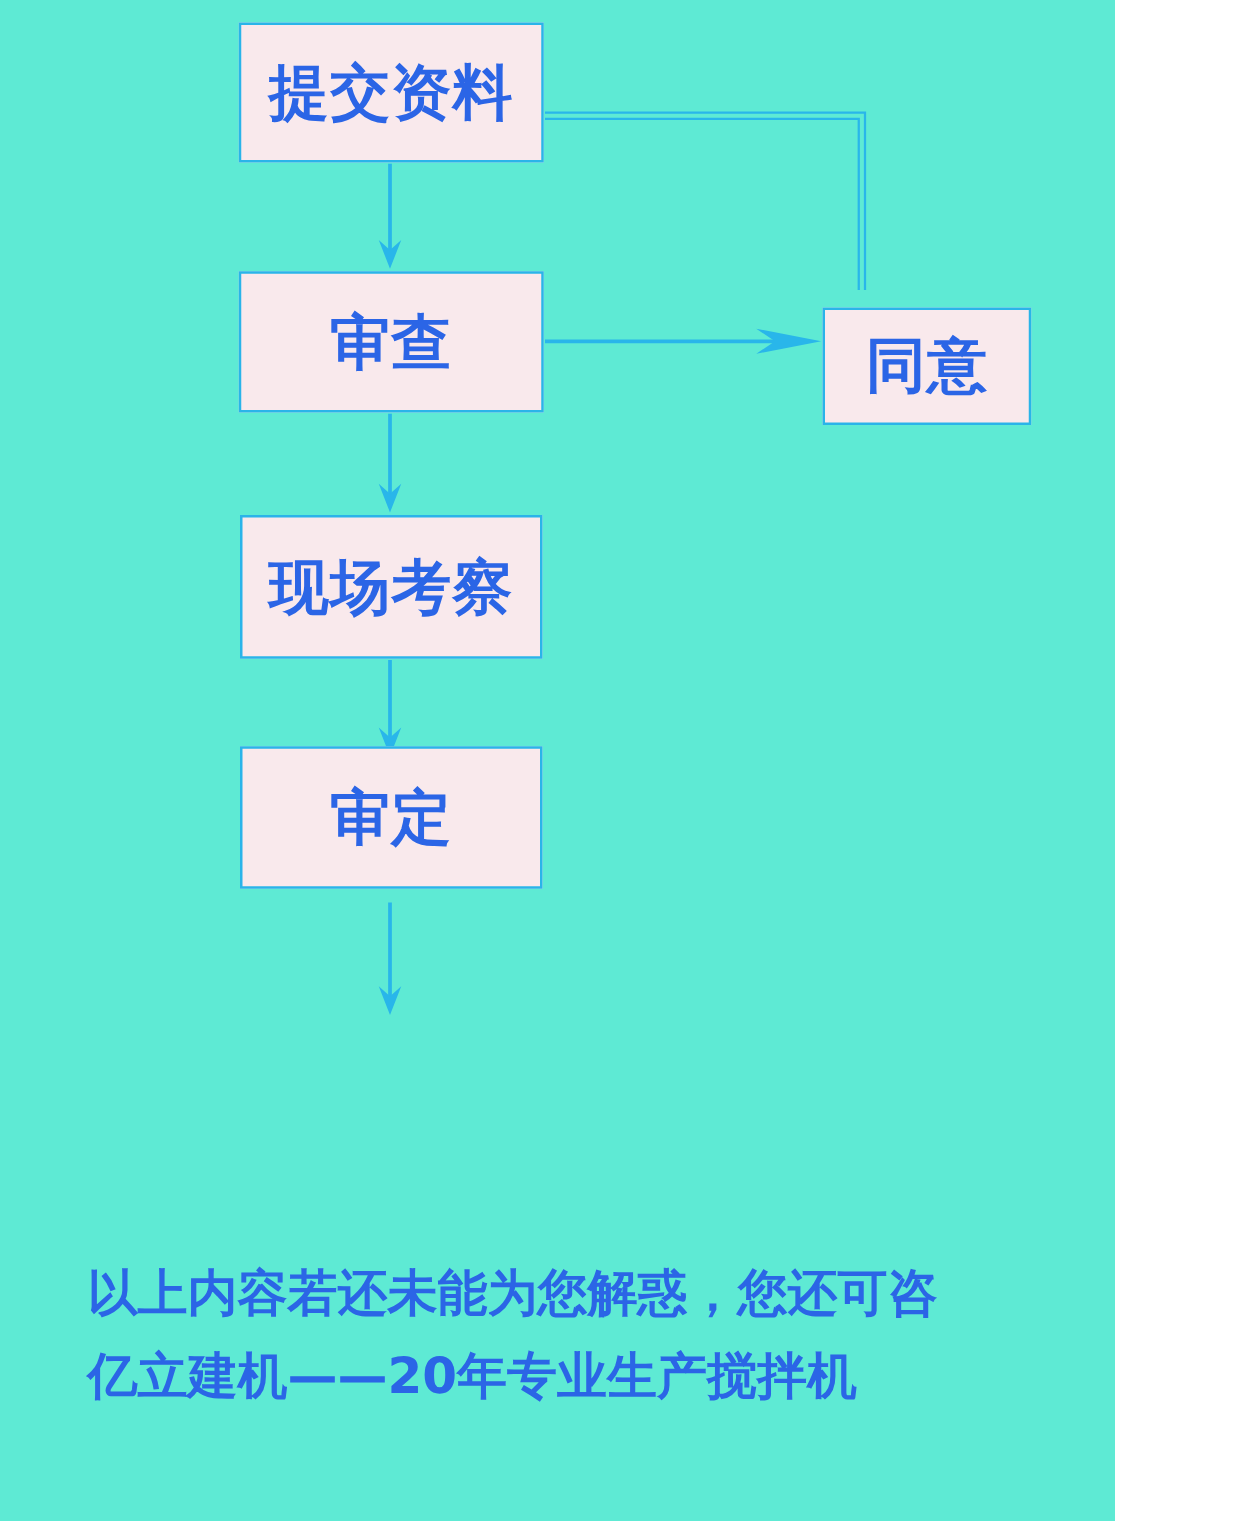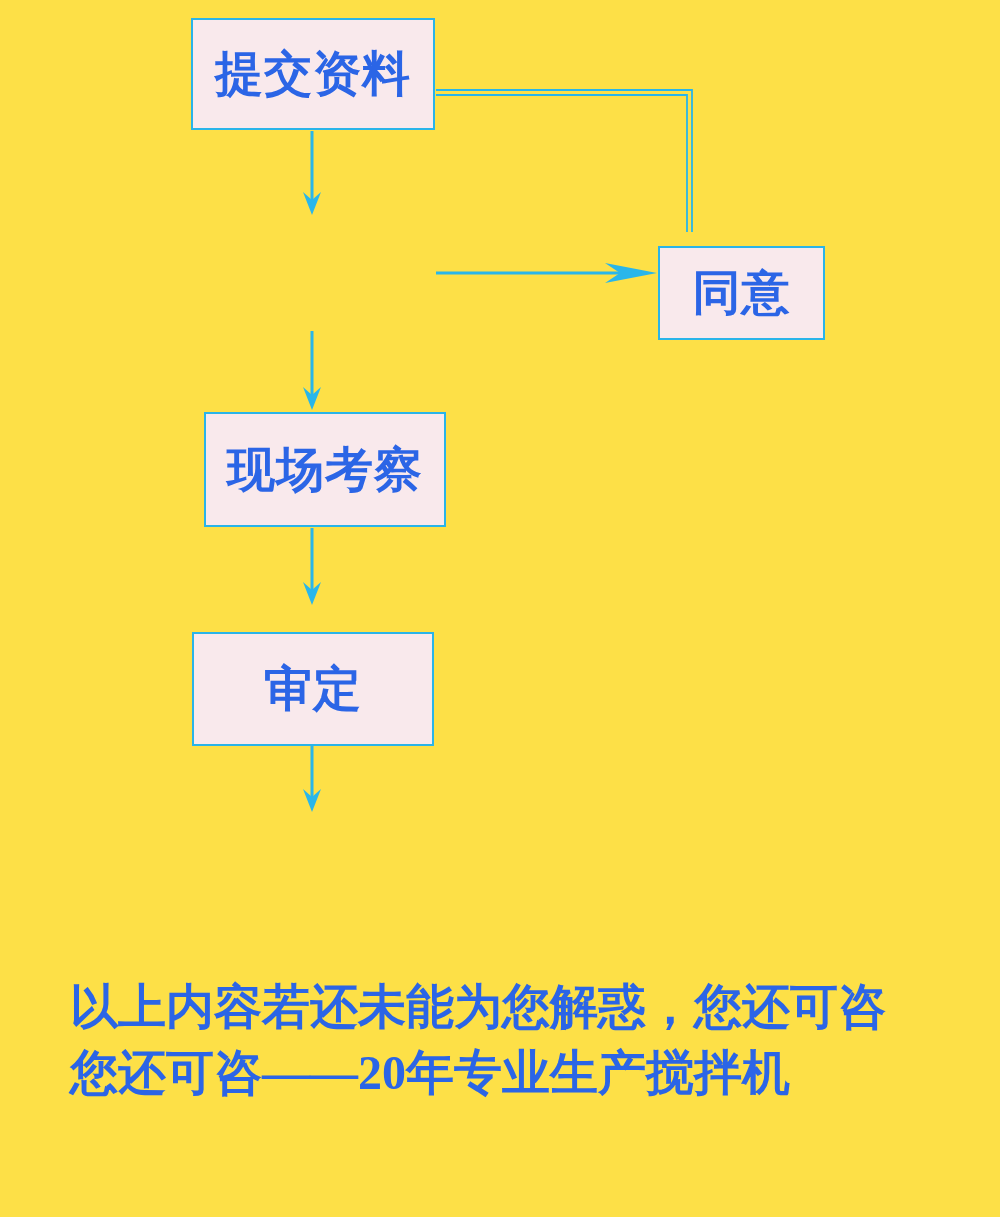--- a/index.html
+++ b/index.html
@@ -3,25 +3,24 @@
 <meta charset="utf-8">
 <style>
   html, body {
     margin: 0;
     padding: 0;
     background: #ffffff;
     font-family: "DejaVu Sans", sans-serif;
   }
   .page {
     position: relative;
-    width: 1000px;
+    width: 892px;
     height: 1217px;
-    background: #fde047;
+    background: #5eead4;
     overflow: hidden;
-    font-family: Liberation Serif, serif;
   }
   .connector-layer {
     position: absolute;
     left: 0;
     top: 0;
     width: 1000px;
     height: 1217px;
     pointer-events: none;
   }
   .node {
@@ -34,31 +33,31 @@
     justify-content: center;
     color: #2b65e6;
     font-weight: bold;
     font-size: 48px;
     letter-spacing: 1px;
     white-space: nowrap;
   }
   .node-submit   { left: 191px; top: 18px;  width: 244px; height: 112px; }
   .node-review   { left: 191px; top: 217px; width: 244px; height: 113px; }
   .node-agree    { left: 658px; top: 246px; width: 167px; height: 94px;  }
-  .node-site     { left: 204px; top: 412px; width: 242px; height: 115px; }
-  .node-approve  { left: 192px; top: 632px; width: 242px; height: 114px; justify-content: center; }
+  .node-site     { left: 192px; top: 412px; width: 242px; height: 115px; }
+  .node-approve  { left: 192px; top: 597px; width: 242px; height: 114px; justify-content: center; }
   .node-report   { left: 192px; top: 814px; width: 241px; height: 113px; }
   .footer {
     position: absolute;
     left: 70px;
-    top: 974px;
+    top: 1002px;
     width: 880px;
     color: #2b65e6;
     font-weight: bold;
-    font-size: 48px;
+    font-size: 40px;
     line-height: 66px;
     white-space: nowrap;
   }
 </style>
 </head>
 <body>
 
 <div class="page">
 
   <svg class="connector-layer" viewBox="0 0 1000 1217" xmlns="http://www.w3.org/2000/svg">
@@ -91,32 +90,35 @@
     <g>
       <line x1="312" y1="722" x2="312" y2="800" stroke="#29b6ea" stroke-width="3"></line>
       <path d="M312,812 L303,789 L312,797 L321,789 Z" fill="#29b6ea"></path>
     </g>
   </svg>
 
   <div class="node node-submit">
     <span>提交资料</span>
   </div>
 
+  <div class="node node-review">
+    <span>审查</span>
+  </div>
 
   <div class="node node-agree">
     <span>同意</span>
   </div>
 
   <div class="node node-site">
     <span>现场考察</span>
   </div>
 
   <div class="node node-approve">
     <span>审定</span>
   </div>
 
 
   <div class="footer">
     <div>以上内容若还未能为您解惑，您还可咨</div>
-    <div>您还可咨——20年专业生产搅拌机</div>
+    <div>亿立建机——20年专业生产搅拌机</div>
   </div>
 
 </div>
 
 </body></html>

